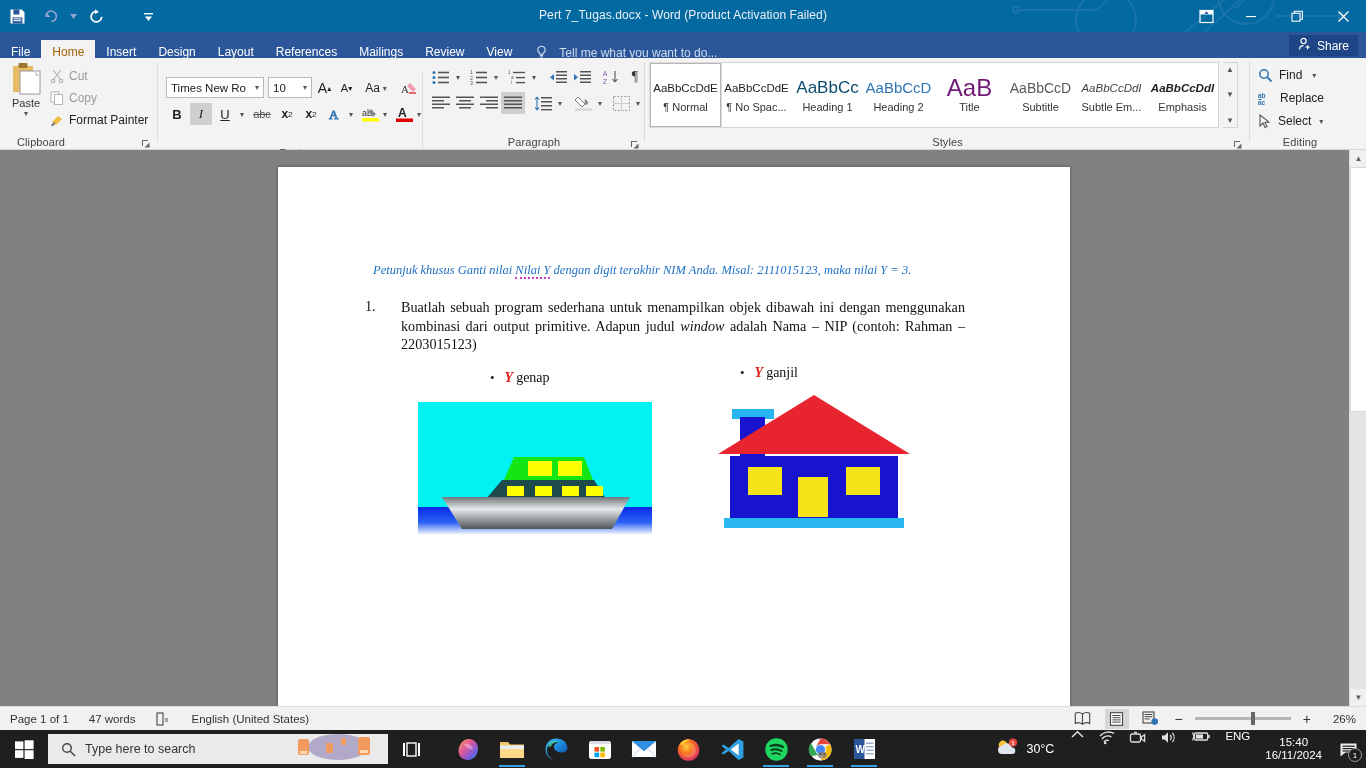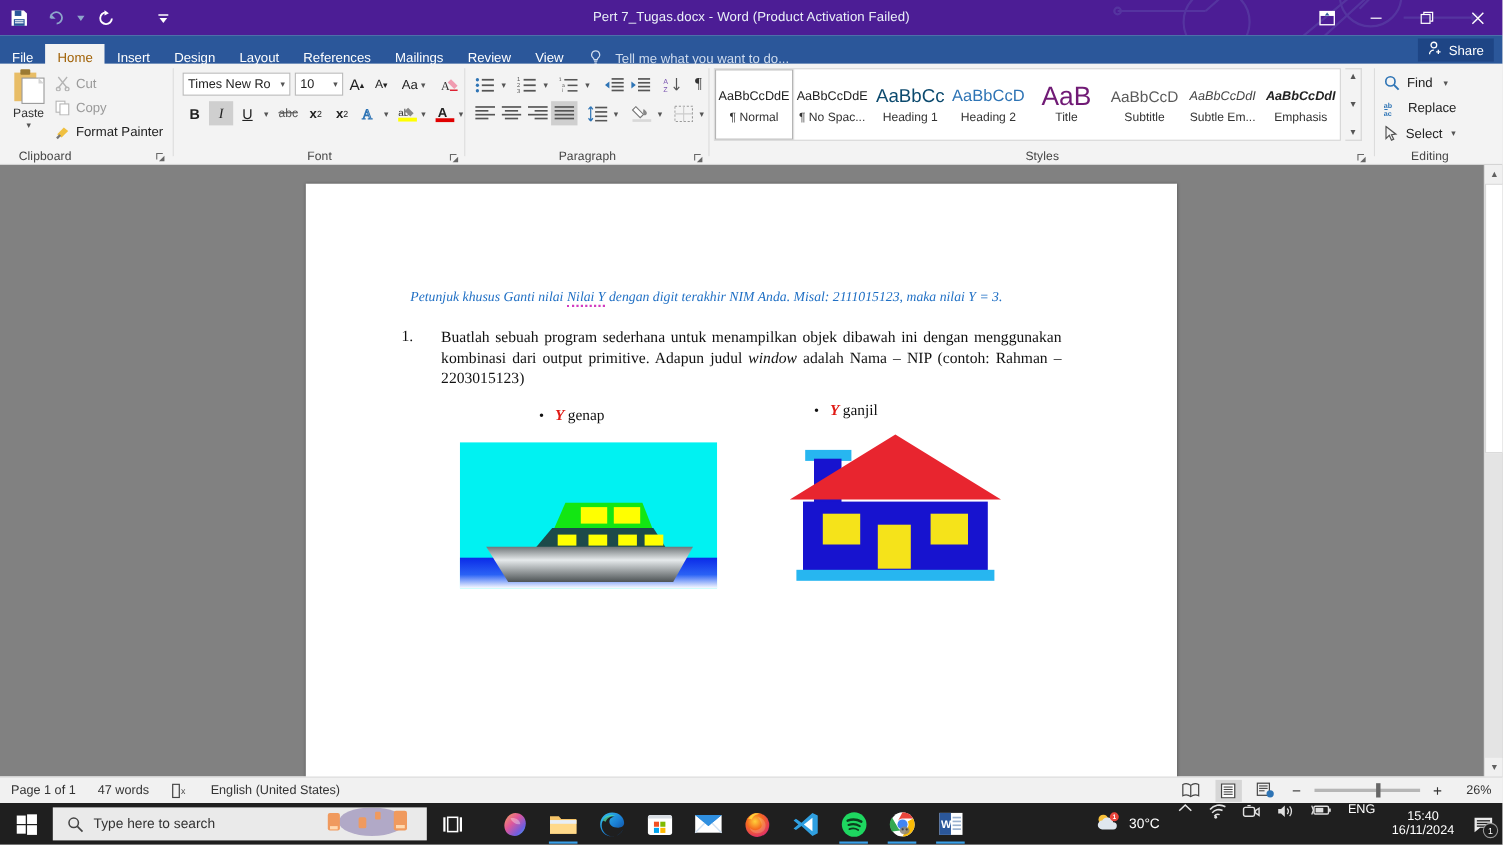--- a/index.html
+++ b/index.html
@@ -7,21 +7,21 @@
     width: 1366px; height: 768px;
     overflow: hidden;
     font-family: "Liberation Sans", sans-serif;
     background: #ffffff;
   }
   .app { position: relative; width: 1366px; height: 768px; }
 
   
   .titlebar {
     position: absolute; top: 0; left: 0; width: 1366px; height: 32px;
-    background: #4c1d95; color: #ffffff; overflow: hidden;
+    background: #0369a1; color: #ffffff; overflow: hidden;
   }
   .tb-deco { position: absolute; top: 0; right: 0; width: 420px; height: 32px; opacity: .18; }
   .qat { position: absolute; top: 0; left: 0; height: 32px; display: flex; align-items: center; }
   .qat-btn {
     width: 34px; height: 32px; display: flex; align-items: center; justify-content: center;
     color: #ffffff;
   }
   .qat-btn.dim { color: #8ea6cb; }
   .qat-btn svg { display: block; }
   .title-text {
@@ -377,21 +377,21 @@
       <div class="rgroup-label" style="bottom:2px; left:-38px; width:158px;">Clipboard</div>
       <div class="dlg-launch" style="right:6px; bottom:4px">
         <svg width="10" height="10" viewBox="0 0 10 10">
             <path d="M1 1h6v1H2v5H1z" fill="#666"></path>
             <path d="M3.5 8.5 L8.5 3.5 L8.5 8.5z" fill="#666"></path>
           </svg>
       </div>
       <div class="rgroup-sep" style="right:0"></div>
     </div>
 
-    <div class="rgroup" style="left:158px; width:265px;">
+    <div class="rgroup" style="left:158px; width:265px;margin-top:11px;">
       <div class="fontbox">
         <span>Times New Ro</span>
         <span class="caret">▾</span>
       </div>
       <div class="sizebox">
         <span>10</span>
         <span class="caret">▾</span>
       </div>
 
       <div class="ficon" style="left:156px; top:8px; width:21px;">

